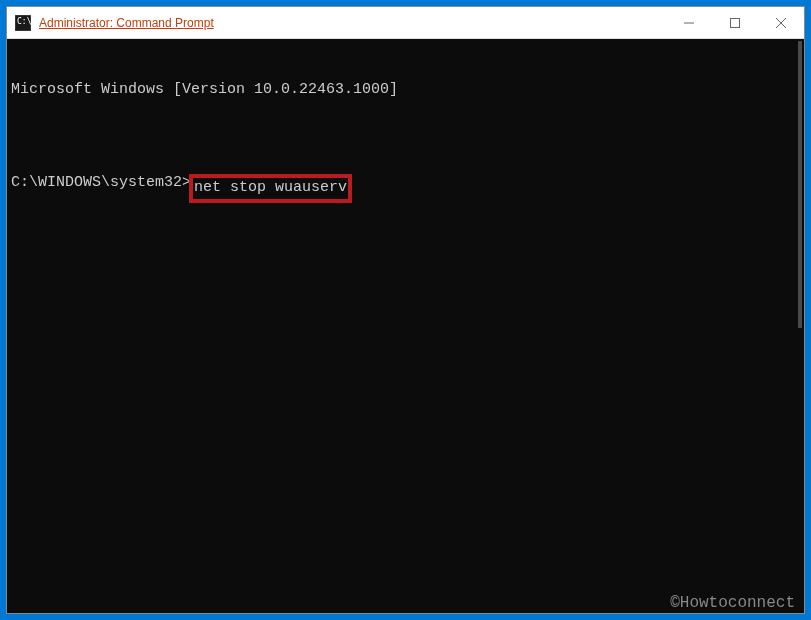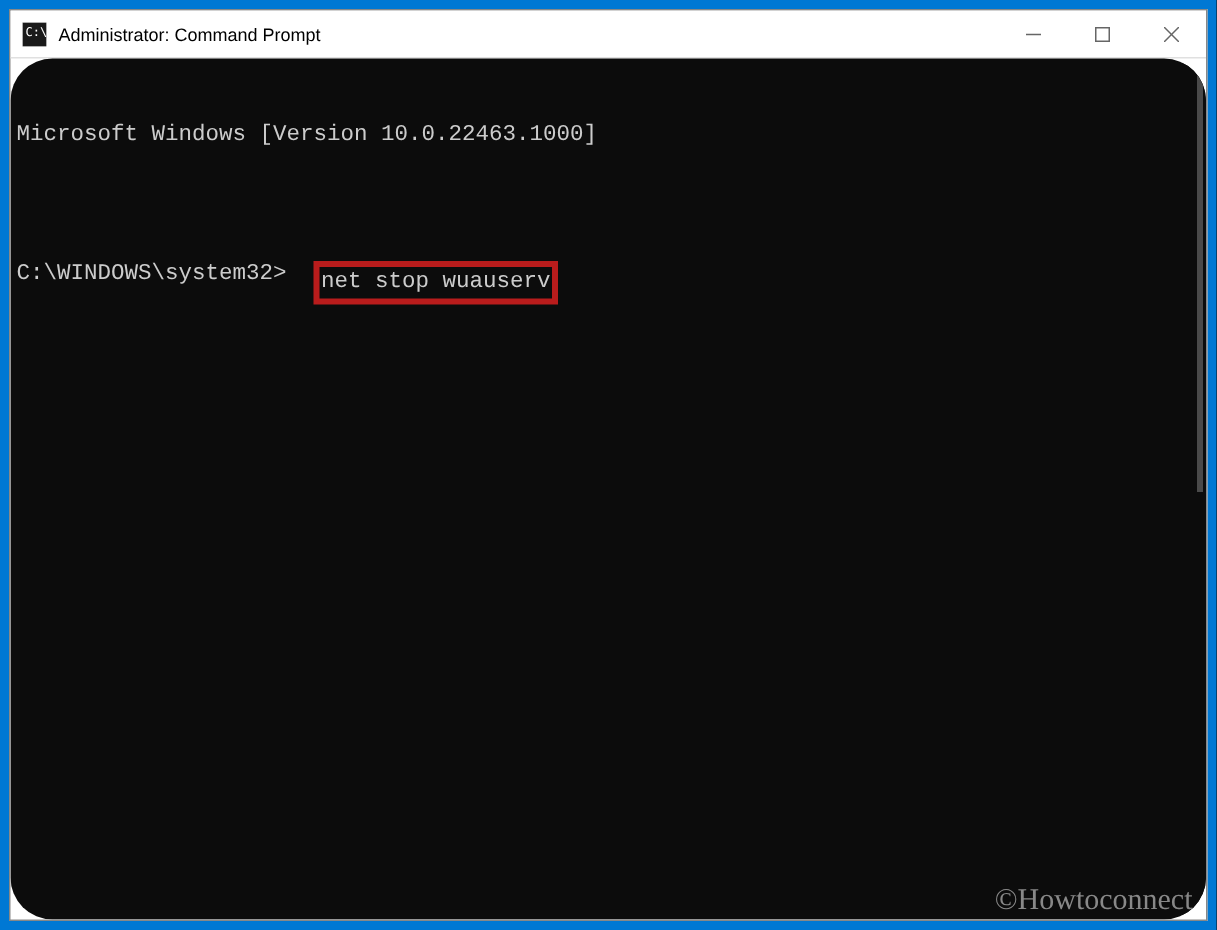--- a/index.html
+++ b/index.html
@@ -39,22 +39,23 @@
       display: flex;
       align-items: center;
       justify-content: center;
     }
     .titlebar-icon svg {
       width: 16px;
       height: 16px;
     }
     .titlebar-title {
       font-size: 12px;
-      color: #000000;
+      color: #c2410c;
       flex: 1;
+      text-decoration: underline;
     }
     .window-controls {
       display: flex;
       height: 100%;
     }
     .window-control {
       width: 46px;
       height: 100%;
       display: flex;
       align-items: center;
@@ -70,35 +71,33 @@
       flex: 1;
       background: #0c0c0c;
       color: #cccccc;
       font-family: 'Consolas', 'Courier New', monospace;
       font-size: 15px;
       line-height: 1.25;
       padding: 4px 6px 4px 4px;
       white-space: pre;
       overflow: hidden;
       position: relative;
-      border-radius: 28px;
     }
     .terminal-line {
       display: block;
     }
     .highlight-box {
       border: 4px solid #b91c1c;
       display: inline-block;
       padding: 1px 1px;
       margin-left: -2px;
     }
     .prompt-line {
       display: flex;
       align-items: flex-start;
-      gap: 20px;
     }
     .scrollbar {
       position: absolute;
       right: 0;
       top: 0;
       width: 16px;
       height: 100%;
       background: #0c0c0c;
     }
     .scrollbar-thumb {
@@ -108,22 +107,22 @@
       width: 4px;
       height: 50%;
       background: #4a4a4a;
       border-radius: 0;
     }
     .watermark {
       position: absolute;
       bottom: 8px;
       right: 16px;
       color: #888;
-      font-size: 20px;
-      font-family: Liberation Serif, serif;
+      font-size: 16px;
+      font-family: Liberation Mono, monospace;
       pointer-events: none;
     }
   </style>
 </head>
 <body>
 
 <div class="window">
   <div class="titlebar">
     <div class="titlebar-icon">
       <svg viewBox="0 0 16 16">

